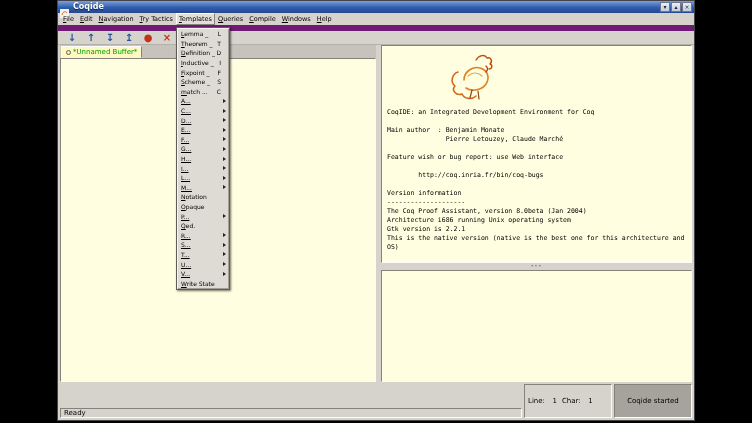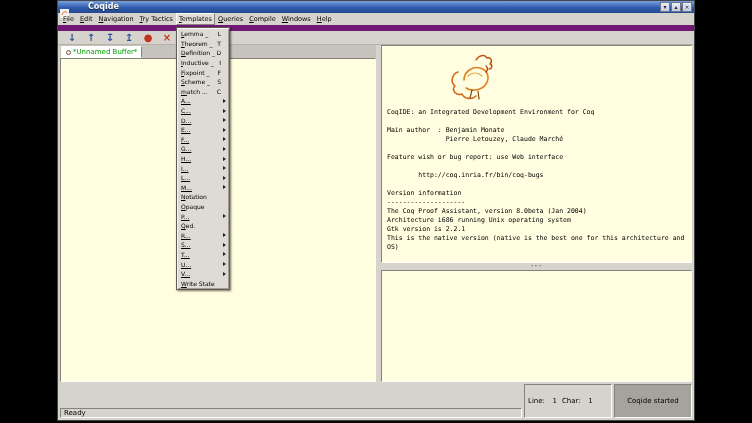--- a/index.html
+++ b/index.html
@@ -4,21 +4,21 @@
 <style>
   * { margin:0; padding:0; box-sizing:border-box; }
   html,body { width:752px; height:423px; }
   body { background:#000; overflow:hidden; position:relative; font-family:"DejaVu Sans",sans-serif; color:#000; }
 
   .window { position:absolute; left:57px; top:0; width:638px; height:421px;
             background:#d6d3cd; border:1px solid #44454a; display:flex; flex-direction:column; }
 
   
   .titlebar { flex:0 0 12px; background:linear-gradient(180deg,#7aa0dc,#2f5cae 55%,#24498f);
-              display:flex; align-items:center; gap:19px; padding:0 2px; }
+              display:flex; align-items:center; gap:4px; padding:0 2px; }
   .app-icon { width:9px; height:9px; display:block; }
   .title { color:#fff; font-size:8px; font-weight:bold; line-height:12px; text-shadow:0 1px 1px #123; }
   .win-buttons { margin-left:auto; display:flex; gap:1px; }
   .win-btn { width:10px; height:10px; background:linear-gradient(#eceef4,#c4cad8);
              border:1px solid #6b7690; display:flex; align-items:center; justify-content:center; }
   .wb-glyph { font-style:normal; font-size:6px; line-height:8px; color:#1a2438; }
 
   
   .menubar { flex:0 0 15px; display:flex; align-items:center; padding:0 2px;
              font-size:6.5px; border-bottom:6px solid #701a75; }
@@ -31,21 +31,21 @@
              border-bottom:1px solid #b4b1aa; }
   .tool-btn { width:12px; height:12px; display:flex; align-items:center; justify-content:center; }
   .tool-glyph { font-style:normal; font-size:10px; font-weight:bold; line-height:12px; }
   .tool-glyph[data-tone="blue"] { color:#27509b; }
   .tool-glyph[data-tone="red"]  { color:#c43318; }
 
   
   .main { flex:1; display:flex; padding:0 2px; min-height:0; }
   .left-col { flex:0 0 316px; display:flex; flex-direction:column; min-width:0; }
   .tabbar { flex:0 0 13px; background:#c6c3bc; display:flex; align-items:flex-end; padding:1px 1px 0; }
-  .tab { height:12px; background:#ffffff; border:1px solid; border-color:#fdfcfa #85827a transparent #fdfcfa;
+  .tab { height:12px; background:#fef9c3; border:1px solid; border-color:#fdfcfa #85827a transparent #fdfcfa;
          display:flex; align-items:center; gap:2px; padding:0 4px; font-size:7px; }
   .tab-dot { width:5px; height:5px; border-radius:50%; border:1px solid #66644c; background:#efecd8; }
   .tab-label { color:#00a000; white-space:nowrap; }
   .editor { flex:1; background:#fffee0; border:1px solid; border-color:#85827a #fdfcfa #fdfcfa #85827a; }
 
   .vgutter { flex:0 0 5px; }
 
   .right-col { flex:1; display:flex; flex-direction:column; min-width:0; }
   .goal-panel { flex:1; background:#fffee0; border:1px solid; border-color:#85827a #fdfcfa #fdfcfa #85827a;
                 overflow:hidden; }

